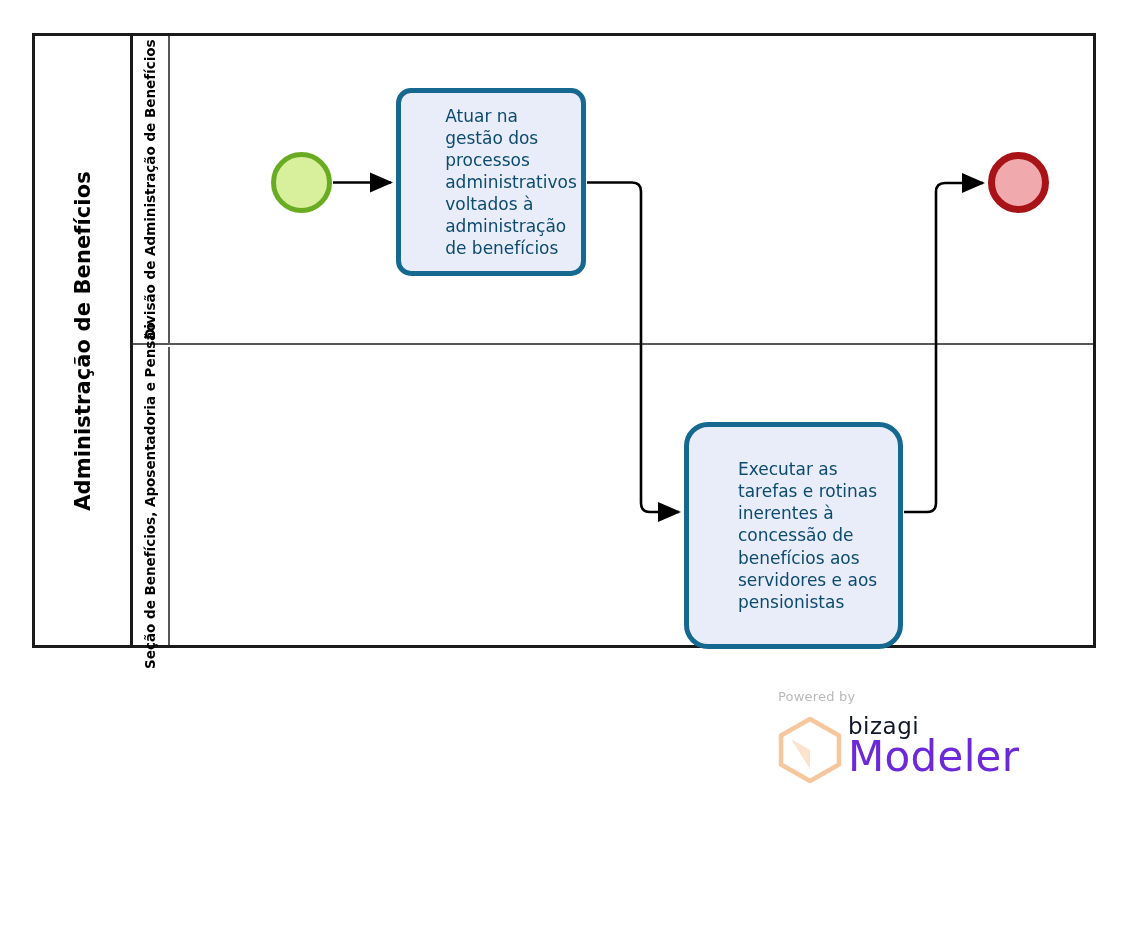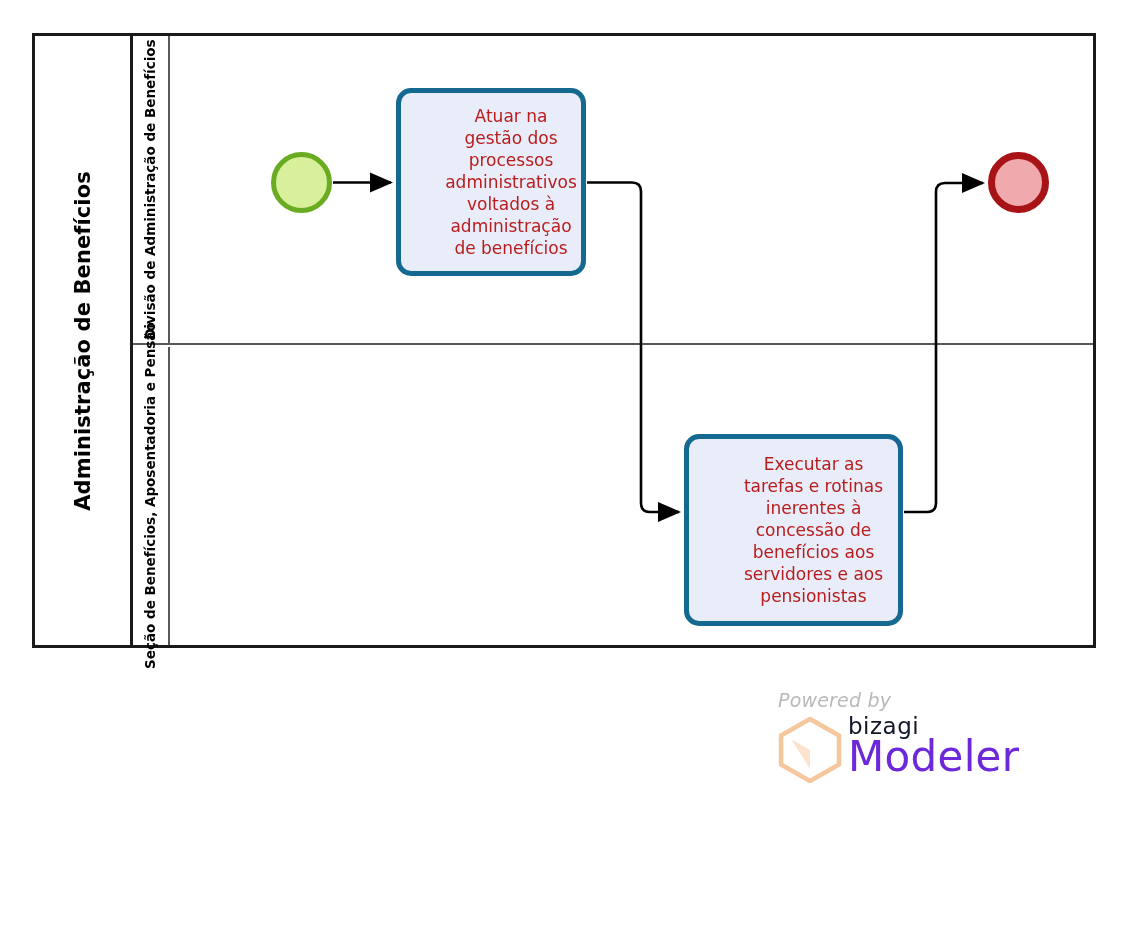--- a/index.html
+++ b/index.html
@@ -127,35 +127,35 @@
     border: 5px solid #15688f;
     border-radius: 15px;
     display: flex;
     align-items: center;
     justify-content: center;
     padding: 4px 9px;
   }
   .task-label {
     font-size: 17px;
     line-height: 1.3;
-    color: #b91c1c;
-    text-align: center;
+    color: #0c4a6e;
     margin-left: 40px;
   }
   #task-1 {
     left: 396px;
     top: 88px;
     width: 190px;
     height: 188px;
   }
   #task-2 {
     left: 684px;
-    top: 434px;
+    top: 422px;
     width: 219px;
-    height: 192px;
+    height: 227px;
+    border-radius: 24px;
   }
 
   
   #flows {
     position: absolute;
     left: 0;
     top: 0;
     width: 1128px;
     height: 940px;
     pointer-events: none;
@@ -166,24 +166,23 @@
     position: absolute;
     left: 776px;
     top: 689px;
     width: 250px;
     height: 100px;
   }
   #bizagi-powered {
     position: absolute;
     left: 2px;
     top: 0px;
-    font-size: 19px;
+    font-size: 13px;
     color: #b9b9b9;
     letter-spacing: 0.2px;
-    font-style: italic;
   }
   #bizagi-hex {
     position: absolute;
     left: 2px;
     top: 28px;
     width: 64px;
     height: 66px;
   }
   #bizagi-wordmark {
     position: absolute;

